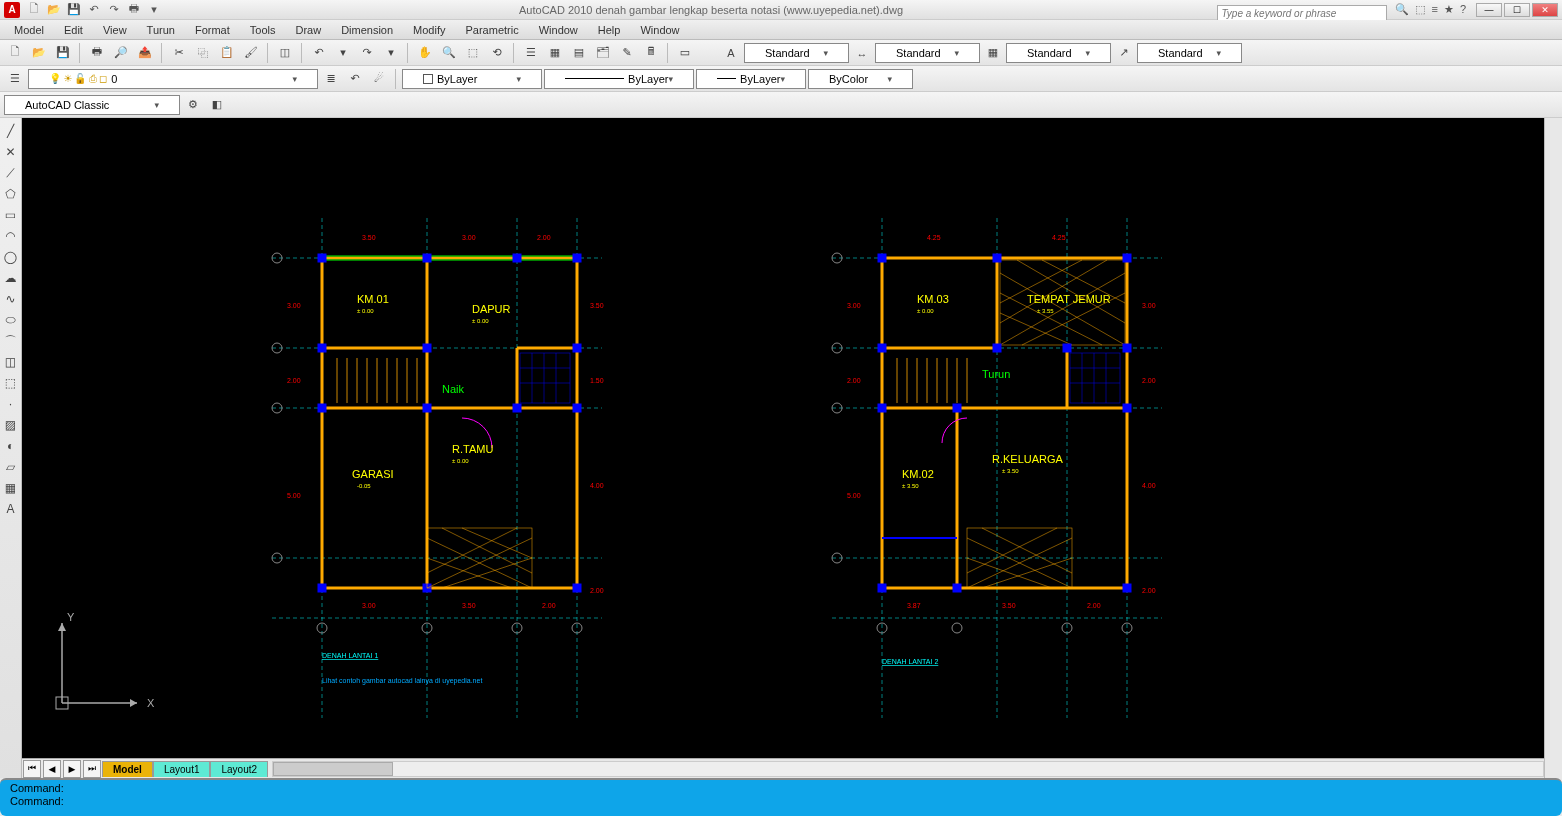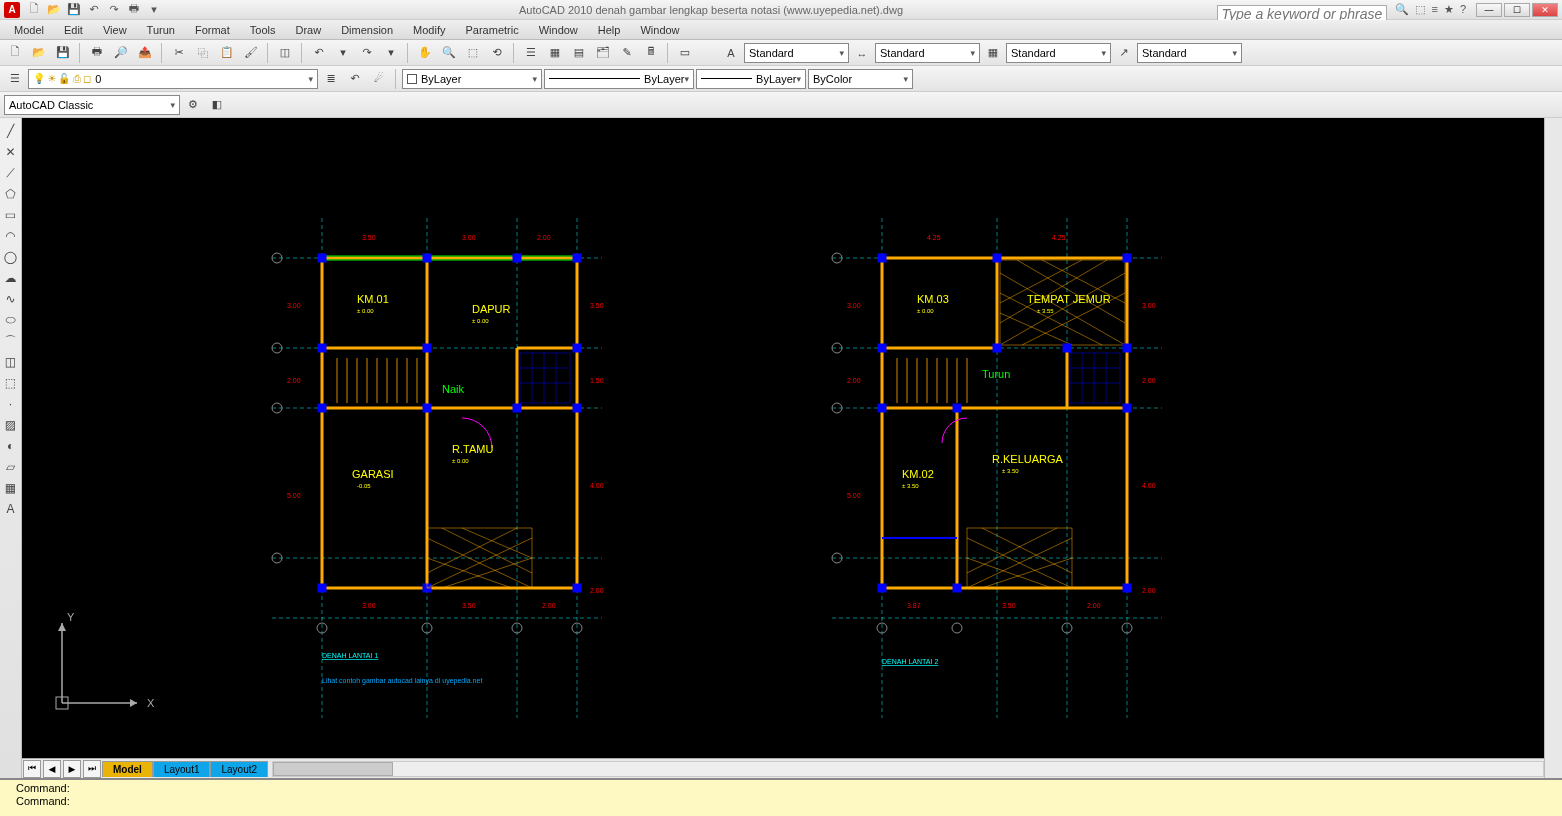--- a/index.html
+++ b/index.html
@@ -3,50 +3,50 @@
 <meta charset="utf-8">
 <style>
 * { margin: 0; padding: 0; box-sizing: border-box; font-family: "Segoe UI", Tahoma, sans-serif; font-size: 11px; }
 body { width: 1562px; height: 816px; background: #e8e8e8; overflow: hidden; display: flex; flex-direction: column; }
 .titlebar { height: 20px; background: linear-gradient(#f5f5f5,#e0e0e0); display: flex; align-items: center; padding: 0 4px; border-bottom: 1px solid #ccc; }
 .titlebar .app-icon { width: 16px; height: 16px; background: #d40000; border-radius: 2px; margin-right: 6px; color:#fff; text-align:center; font-weight:bold; font-size:10px; line-height:16px;}
 .titlebar .qat { display:flex; gap:4px; margin-right:12px;}
 .titlebar .qat span { width:16px; height:16px; display:inline-flex; align-items:center; justify-content:center; color:#555;}
 .titlebar .title-text { color:#666; flex:0 0 auto; margin-left:345px;}
 .titlebar .spacer { flex:1; }
-.titlebar .search-box { width:170px; height:16px; background:#fff; border:1px solid #aaa; color:#999; font-style:italic; padding:8px 3px; font-size:14px;margin-top:8px;}
+.titlebar .search-box { width:170px; height:16px; background:#fff; border:1px solid #aaa; color:#999; font-style:italic; padding:8px 3px; font-size:10px;margin-top:8px;}
 .titlebar .right-icons { display:flex; gap:6px; margin-left:8px; color:#555;}
 .titlebar .win-controls { display:flex; gap:2px; margin-left:10px;}
 .titlebar .win-controls span { width:26px; height:14px; background:linear-gradient(#f8f8f8,#ddd); border:1px solid #aaa; display:inline-flex; align-items:center; justify-content:center; font-size:9px;}
 .titlebar .win-controls .close { background:linear-gradient(#f08080,#d44); color:#fff;}
 .menubar { height:20px; background:linear-gradient(#f0f0f0,#dcdcdc); display:flex; align-items:center; padding:0 4px; border-bottom:1px solid #bbb;}
 .menubar span { padding:2px 10px; color:#333; cursor:pointer;}
 .toolbar-row { height:26px; background:linear-gradient(#f5f5f5,#e4e4e4); display:flex; align-items:center; padding:0 4px; gap:2px; border-bottom:1px solid #ccc;}
 .tool-btn { width:22px; height:22px; display:inline-flex; align-items:center; justify-content:center; border:1px solid transparent; color:#444; cursor:pointer;}
 .sep { width:2px; height:20px; border-left:1px solid #bbb; margin:0 3px;}
-.dropdown { height:20px; background:#fff; border:1px solid #888; display:inline-flex; align-items:center; padding:0 4px; font-size:11px; cursor:pointer; position:relative;justify-content:center;}
+.dropdown { height:20px; background:#fff; border:1px solid #888; display:inline-flex; align-items:center; padding:0 20px; font-size:11px; cursor:pointer; position:relative;justify-content:center;}
 .dropdown::after { content:"▾"; margin-left:auto; color:#555; font-size:9px;} .dropdown.w100{width:105px} .dropdown.w140{width:140px} .dropdown.w150{width:150px} .dropdown.w110{width:110px}
 .dropdown .swatch { width:10px; height:10px; border:1px solid #555; margin-right:4px; background:#fff;}
 .dropdown .linestyle { flex:1; height:1px; background:#000; margin-right:4px;}
 .layer-icons { display:flex; gap:2px; margin-right:4px;}
 .layer-icons span{ font-size:10px; color:#c90;}
 .main-area { flex:1; display:flex; overflow:hidden;}
 .left-toolbar { width:22px; background:linear-gradient(#f0f0f0,#e0e0e0); display:flex; flex-direction:column; align-items:center; padding:4px 0; gap:3px; border-right:1px solid #bbb;}
 .left-toolbar span { width:18px; height:18px; display:inline-flex; align-items:center; justify-content:center; color:#444; font-size:12px; cursor:pointer;}
 .canvas-wrap { flex:1; display:flex; flex-direction:column; background:#000; position:relative;}
 .canvas { flex:1; position:relative; overflow:hidden;}
 svg.plan { position:absolute;}
 .ucs { position:absolute; left:20px; bottom:35px; color:#888; font-size:11px;}
 .tabs-row { height:20px; background:#e8e8e8; display:flex; align-items:center; border-top:1px solid #aaa;}
 .tabs-row .nav-btn { width:18px; height:18px; border:1px solid #999; background:#f5f5f5; display:inline-flex; align-items:center; justify-content:center; font-size:9px; cursor:pointer; margin:0 1px;}
-.tabs-row .tab { padding:2px 10px; border:1px solid #999; border-bottom:none; background:#0ea5e9; cursor:pointer; font-size:10px;}
+.tabs-row .tab { padding:2px 10px; border:1px solid #999; border-bottom:none; background:#5eead4; cursor:pointer; font-size:10px;}
 .tabs-row .tab.active { background:#eab308; font-weight:bold;}
 .hscroll-track { flex:1; height:16px; background:#eee; border:1px solid #ccc; margin-left:4px; position:relative;}
 .hscroll-track .thumb { position:absolute; left:0; width:120px; height:100%; background:#ccc; border:1px solid #aaa;}
-.cmd-area { height:38px; background:#fef9c3; border-top:2px solid #888; padding:2px 16px; font-family:Consolas,monospace; font-size:11px; color:#000; white-space:pre;}
+.cmd-area { height:38px; background:#0ea5e9; border-top:2px solid #888; padding:2px 10px; font-family:Consolas,monospace; font-size:11px; color:#000; white-space:pre;border-radius:6px;}
 .right-scroll { width:18px; background:#e8e8e8; border-left:1px solid #bbb;}
 .drawing-label { fill:#0ff; font-size:7px; text-decoration:underline;}
 .dim-text { fill:#f00; font-size:7px;}
 .room-text { fill:#ff0; font-size:6px;}
 .note-text { fill:#0af; font-size:7px;}
 .wall { stroke:#fa0; stroke-width:3; fill:none;}
 .wall-hatch { stroke:#0f0; stroke-width:1; fill:none;}
 .grid-line { stroke:#0ff; stroke-dasharray:4,3; stroke-width:0.5;}
 .col { fill:#00f; stroke:#00f;}
 .hatch-pat { stroke:#fa0; stroke-width:0.5;}

